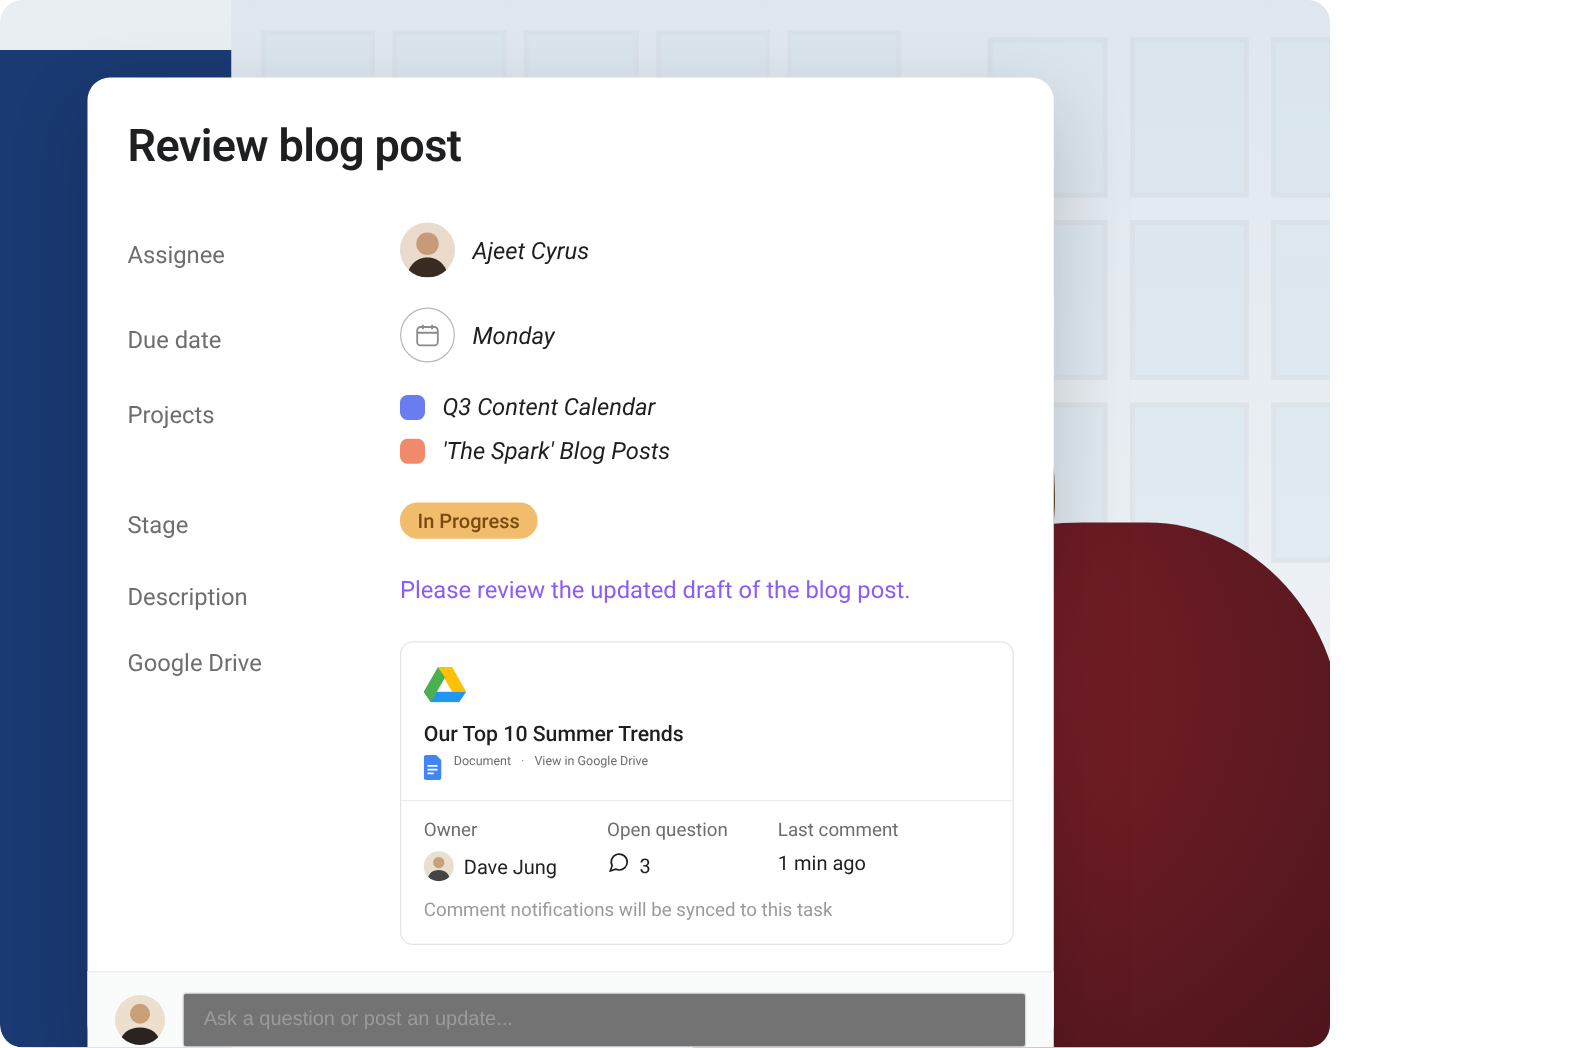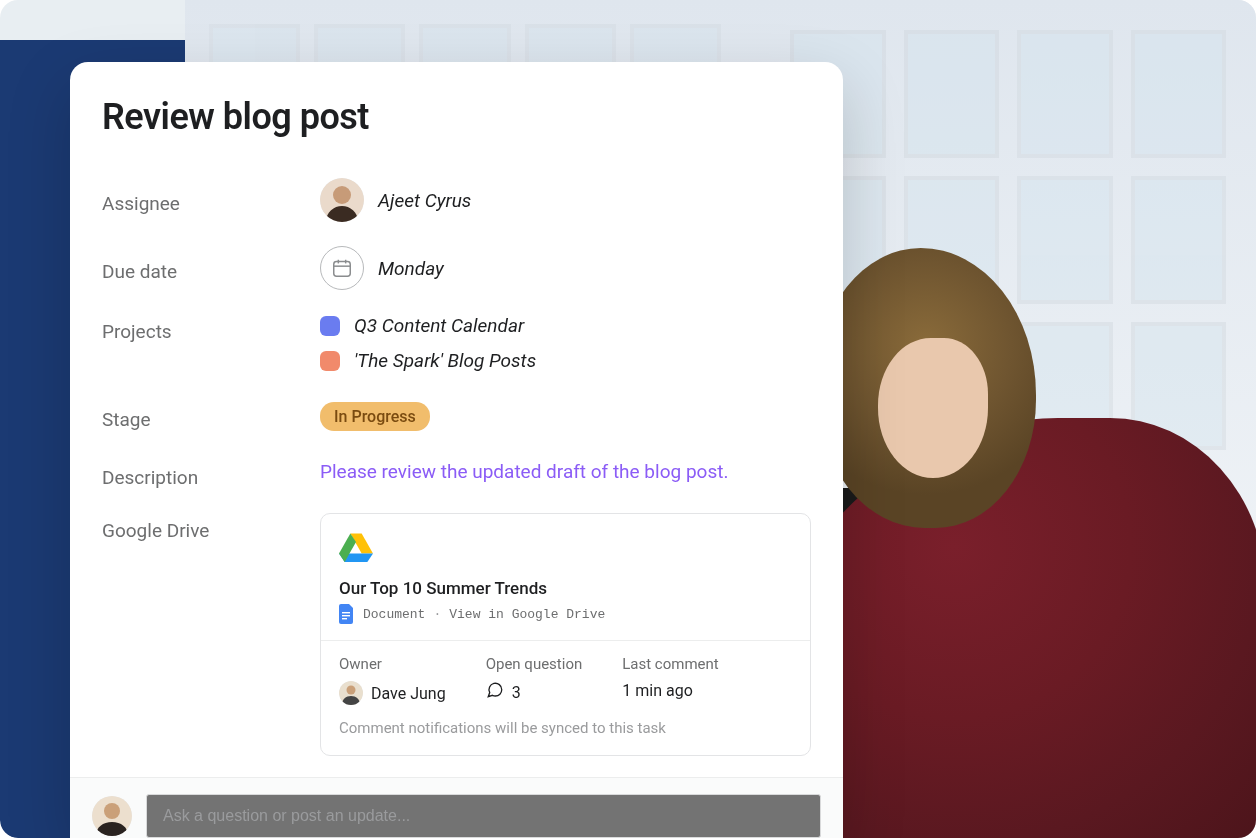--- a/index.html
+++ b/index.html
@@ -1,17 +1,17 @@
 <!DOCTYPE html>
 <html><head>
 <meta charset="utf-8">
 <style>
   * { box-sizing: border-box; margin: 0; padding: 0; }
   html, body { width: 1256px; height: 838px; font-family: -apple-system, BlinkMacSystemFont, "Segoe UI", Roboto, Helvetica, Arial, sans-serif; overflow: hidden; }
-  .stage { position: relative; width: 1256px; height: 838px; background: #e8eef2; border-radius: 18px; overflow: hidden; }
+  .stage { position: relative; width: 1064px; height: 838px; background: #e8eef2; border-radius: 18px; overflow: hidden; }
   .bg-photo { position: absolute; inset: 0; }
   .bg-left { position: absolute; left: 0; top: 40px; width: 185px; height: 798px; background: #1b3a73; border-bottom-left-radius: 18px; }
   .bg-right { position: absolute; left: 185px; right: 0; top: 0; bottom: 0; background: linear-gradient(180deg, #dfe6ee 0%, #eef2f6 65%, #f3f5f7 100%); }
   .win { position: absolute; left: 760px; top: 0; width: 496px; height: 480px; display: grid; grid-template-columns: repeat(4, 1fr); gap: 18px; padding: 30px; opacity: 0.35; }
   .pane { background: #cfe2ed; border: 4px solid #cbd3d9; }
   .win2 { position: absolute; left: 185px; top: 0; width: 560px; height: 300px; display: grid; grid-template-columns: repeat(5, 1fr); gap: 14px; padding: 24px; opacity: 0.25; }
   .person { position: absolute; right: -10px; bottom: -10px; width: 560px; height: 640px; }
   .sweater { position: absolute; bottom: 0; right: 0; width: 520px; height: 430px; background: radial-gradient(ellipse at 40% 30%, #7a1f2b 0%, #6a1b24 40%, #5a1820 70%, #4b141a 100%); border-top-left-radius: 60% 80%; border-top-right-radius: 30% 40%; }
   .head { position: absolute; top: 40px; right: 230px; width: 220px; height: 280px; }
   .hair { position: absolute; inset: 0; background: radial-gradient(circle at 50% 35%, #8a6b3a 0%, #6f5530 40%, #5a4425 70%); border-radius: 50% 55% 48% 52%; }
@@ -34,21 +34,21 @@
   .avatar-svg { width: 100%; height: 100%; }
   .cal-icon { width: 44px; height: 44px; border: 1.5px solid #b7b9bb; border-radius: 50%; display:flex; align-items:center; justify-content:center; flex-shrink:0; }
   .proj-dot { width: 20px; height: 20px; border-radius: 6px; flex-shrink: 0; }
   .badge { display: inline-block; padding: 5px 14px; border-radius: 14px; background: #f1bd6c; color: #7a4b10; font-size: 16px; font-weight: 500; }
   .desc { font-size: 19px; color: #8b5cf6; }
 
   .drive-card { border: 1px solid #e3e4e6; border-radius: 10px; overflow: hidden; }
   .drive-top { display: flex; gap: 16px; padding: 16px 18px; flex-direction: column; }
   .drive-logo { width: 34px; height: 30px; flex-shrink: 0; margin-top: 2px; }
   .drive-title { font-size: 17px; font-weight: 500; color: #1e1f21; margin-bottom: 6px; }
-  .drive-sub { display: flex; align-items: center; gap: 8px; color: #6d6e6f; font-size: 13px; font-family: Liberation Mono, monospace; }
+  .drive-sub { display: flex; gap: 8px; color: #6d6e6f; font-size: 10px; }
   .docicon { width: 16px; height: 20px; }
   .drive-meta { display: flex; gap: 40px; padding: 14px 18px 4px 18px; border-top: 1px solid #eceded; }
   .meta-col { display: flex; flex-direction: column; gap: 8px; }
   .meta-label { color: #6d6e6f; font-size: 15px; }
   .meta-val { color: #1e1f21; font-size: 16px; display: flex; align-items: center; gap: 8px; }
   .drive-note { padding: 10px 18px 18px 18px; color: #9a9b9d; font-size: 15px; }
 
   .comment-bar { border-top: 1px solid #eceded; padding: 16px 22px 0 22px; display: flex; align-items: center; gap: 14px; background: #fafbfb; }
   .comment-input { flex: 1; height: 44px; border: 1px solid #d9dadb; border-radius: 3px; padding: 0 16px; font-size: 16px; color: #1e1f21; background: #737373; }
   .comment-input::placeholder { color: #9a9b9d; }

